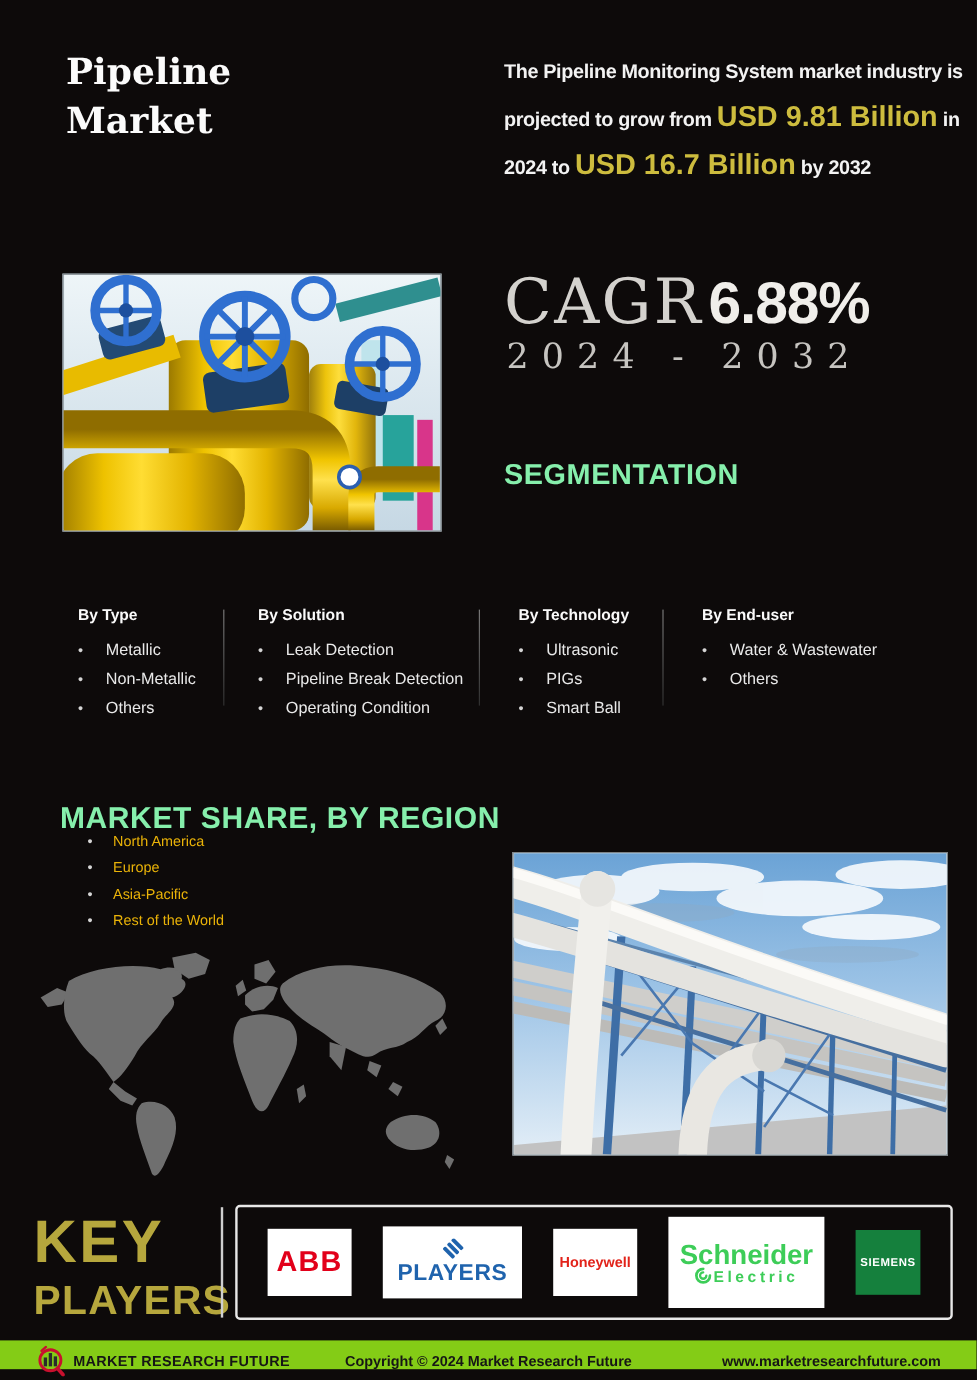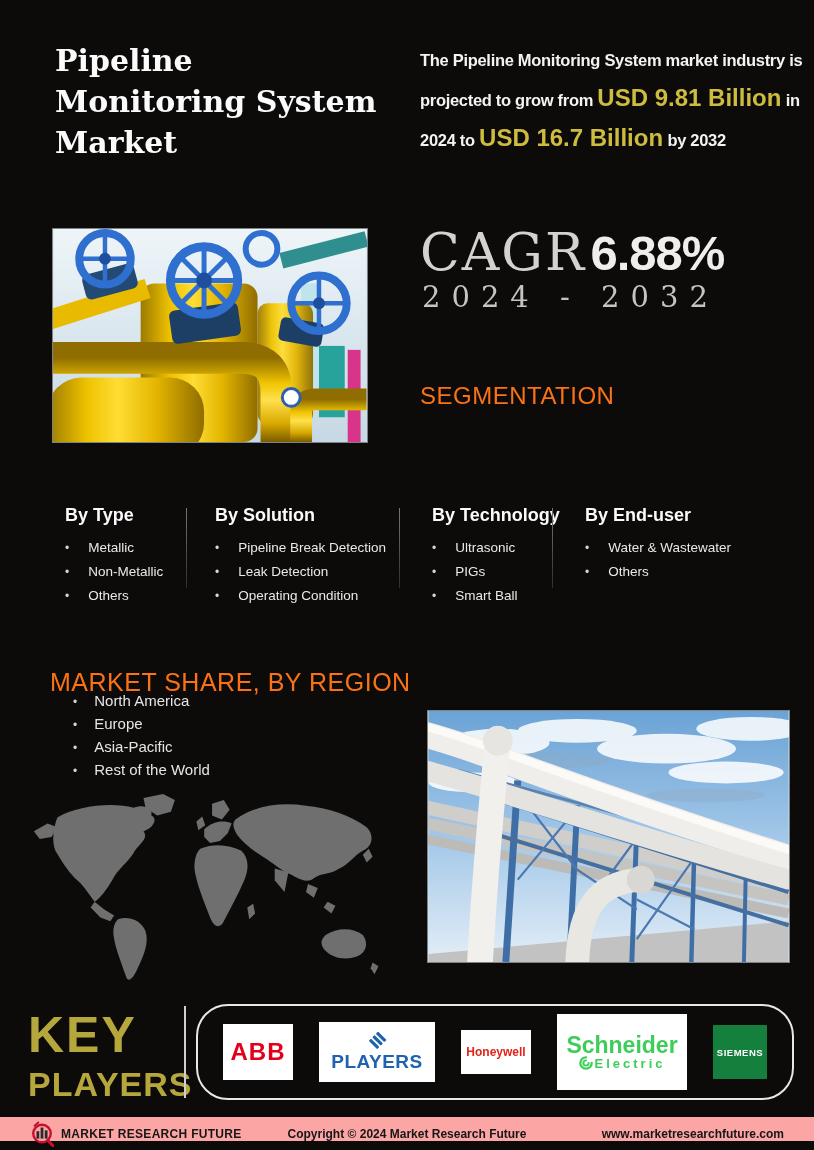--- a/index.html
+++ b/index.html
@@ -19,80 +19,79 @@
   .intro .big{font-size:24px;color:#cdbc3e;letter-spacing:0;}
 
   
   .photo-frame{border:1px solid #7d8488;box-sizing:border-box;background:#cfe0ea;}
   .photo-left{left:52px;top:228px;width:316px;height:215px;}
   .cagr{left:420px;top:222px;white-space:nowrap;}
   .cagr-label{font-family:"DejaVu Serif",serif;font-size:52px;color:#d4d2ce;letter-spacing:2px;}
   .cagr-value{font-size:49px;font-weight:bold;color:#f0eeea;letter-spacing:-1px;}
   .cagr-period{left:422px;top:280px;font-family:"DejaVu Serif",serif;font-size:29px;
                letter-spacing:11px;color:#c6c4c0;}
-  .section-heading{font-weight:normal;color:#f97316;letter-spacing:0.5px;}
+  .section-heading{font-weight:bold;color:#86efac;letter-spacing:0.5px;}
   .seg-heading{left:420px;top:382px;font-size:24px;}
 
   
   .seg-col{top:505px;}
-  .seg-title{font-size:18px;font-weight:bold;color:#fafafa;margin-bottom:10px;}
+  .seg-title{font-size:13px;font-weight:bold;color:#fafafa;margin-bottom:10px;}
   .bullet-item{display:flex;align-items:baseline;font-size:13.5px;color:#e9e9e9;line-height:23px;}
   .bullet-item::before{content:"•";color:#d5d5d5;margin-right:19px;font-size:12px;flex:0 0 auto;}
   .seg-divider{top:508px;width:1px;height:80px;
                background:linear-gradient(#777,#2e2e2e);}
 
   
   .ms-heading{left:50px;top:648px;font-size:25px;margin-top:20px;}
   .region-list{left:73px;top:690px;}
-  .region-list .bullet-item{font-size:15px;line-height:22px;color:#e5e5e5;}
+  .region-list .bullet-item{font-size:12px;line-height:22px;color:#eab308;}
   .region-list .bullet-item::before{margin-right:17px;}
 
   .map{left:28px;top:790px;width:372px;height:197px;}
   .photo-right{left:427px;top:710px;width:363px;height:253px;}
 
   
   .kp-title{left:28px;top:998px;color:#b6a73d;font-weight:bold;line-height:1;}
   .kp-line1{font-size:50px;letter-spacing:2px;margin-top:12px;}
   .kp-line2{font-size:34px;margin-top:7px;letter-spacing:1px;}
   .kp-divider{left:184px;top:1006px;width:2px;height:92px;background:#cfcfcf;}
   .logo-box{left:196px;top:1004px;width:598px;height:96px;border:2px solid #e8e8e8;
-            border-radius:32px;box-sizing:border-box;display:flex;align-items:center;
+            border-radius:4px;box-sizing:border-box;display:flex;align-items:center;
             justify-content:center;gap:26px;}
   .logo-tile{background:#ffffff;display:flex;flex-direction:column;align-items:center;
              justify-content:center;}
   .tile-abb{width:70px;height:56px;}
   .abb-text{color:#e2001a;font-weight:bold;font-size:24px;letter-spacing:1px;}
   .tile-emerson{width:116px;height:60px;}
   .emerson-text{color:#1f63ad;font-weight:bold;font-size:19px;letter-spacing:0.5px;margin-top:1px;}
-  .tile-honeywell{width:70px;height:44px;}
+  .tile-honeywell{width:70px;height:56px;}
   .honeywell-text{color:#e2231a;font-weight:bold;font-size:12px;}
   .tile-schneider{width:130px;height:76px;}
   .schneider-line1{color:#3dcd58;font-weight:bold;font-size:23px;line-height:22px;}
   .schneider-line2{display:flex;align-items:center;gap:2px;color:#3dcd58;
                    font-size:13px;letter-spacing:3px;font-weight:bold;}
   .tile-siemens{width:54px;height:54px;background:#15803d;}
   .siemens-text{color:#ffffff;font-weight:bold;font-size:9.5px;letter-spacing:0.5px;}
 
   
-  .footer{left:0;top:1117px;width:814px;height:24px;background:#fca5a5;color:#161616;text-align:right;}
+  .footer{left:0;top:1117px;width:814px;height:24px;background:#84cc16;color:#161616;text-align:right;}
   .footer-brand{left:30px;top:0;height:33px;display:flex;align-items:center;gap:7px;
                 font-size:12px;font-weight:bold;letter-spacing:0.3px;}
   .footer-copy{left:50%;top:0;height:33px;transform:translateX(-50%);display:flex;
                align-items:center;font-size:12px;font-weight:bold;}
   .footer-site{right:30px;top:0;height:33px;display:flex;align-items:center;
                font-size:12px;font-weight:bold;}
 </style>
 </head>
 <body>
 
 <div class="page">
 
   <div class="abs title">
     <div>Pipeline</div>
-    <div>Monitoring System</div>
     <div>Market</div>
   </div>
 
   <div class="abs intro">
     <div class="line">The Pipeline Monitoring System market industry is</div>
     <div class="line"><span>projected to grow from </span><span class="big">USD 9.81 Billion</span><span> in</span></div>
     <div class="line"><span>2024 to </span><span class="big">USD 16.7 Billion</span><span> by 2032</span></div>
   </div>
 
   <div class="abs photo-left photo-frame">
@@ -165,22 +164,22 @@
   <div class="abs seg-col" style="left:65px;width:118px;">
     <div class="seg-title">By Type</div>
     <div class="bullet-item">Metallic</div>
     <div class="bullet-item">Non-Metallic</div>
     <div class="bullet-item">Others</div>
   </div>
   <div class="abs seg-divider" style="left:186px;"></div>
 
   <div class="abs seg-col" style="left:215px;width:180px;">
     <div class="seg-title">By Solution</div>
+    <div class="bullet-item">Leak Detection</div>
     <div class="bullet-item">Pipeline Break Detection</div>
-    <div class="bullet-item">Leak Detection</div>
     <div class="bullet-item">Operating Condition</div>
   </div>
   <div class="abs seg-divider" style="left:399px;"></div>
 
   <div class="abs seg-col" style="left:432px;width:130px;">
     <div class="seg-title">By Technology</div>
     <div class="bullet-item">Ultrasonic</div>
     <div class="bullet-item">PIGs</div>
     <div class="bullet-item">Smart Ball</div>
   </div>

